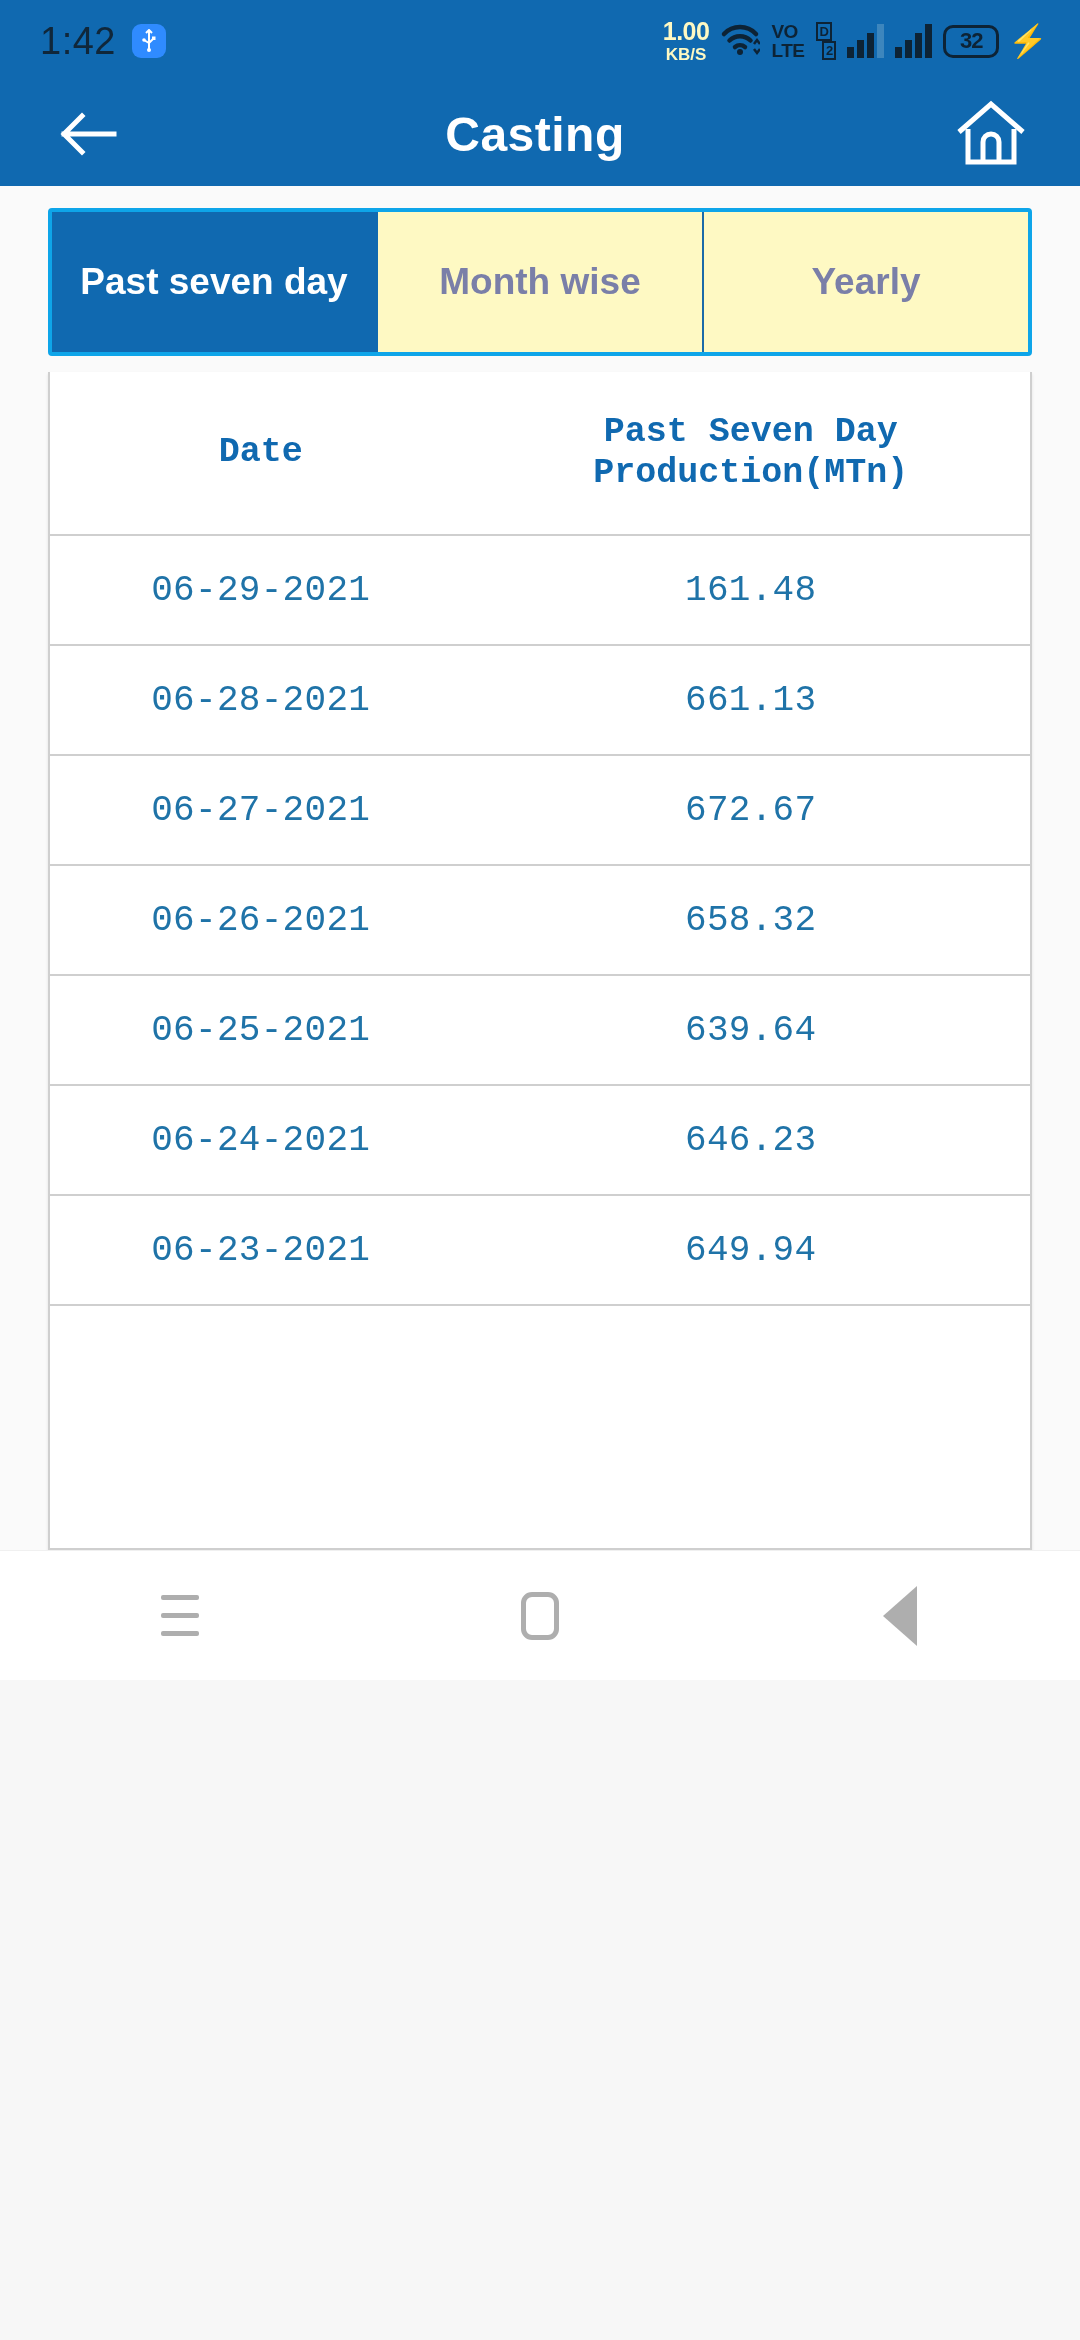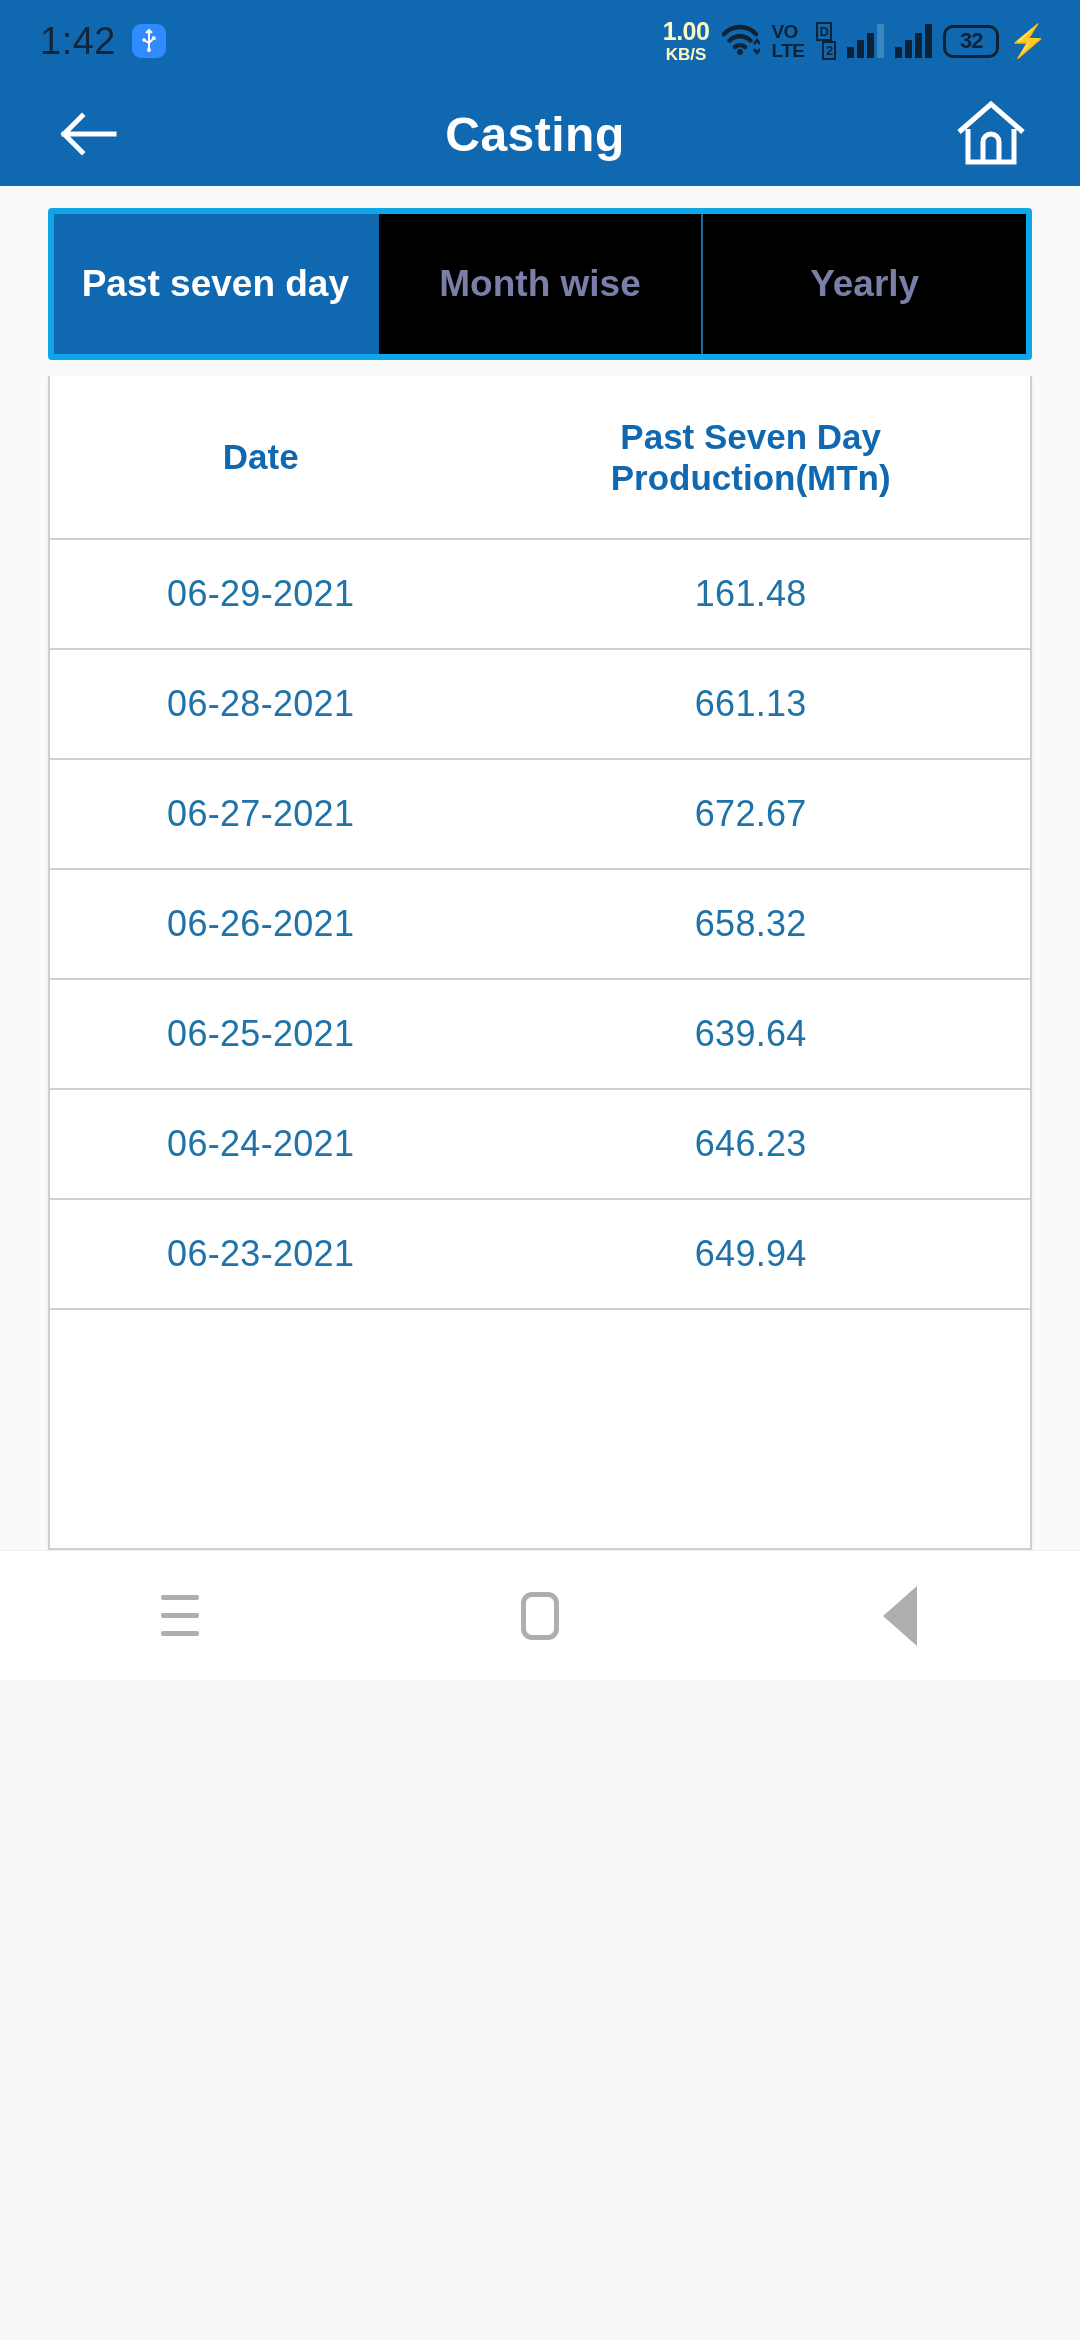--- a/index.html
+++ b/index.html
@@ -112,59 +112,60 @@
     background: #fafafa;
     padding: 22px 48px 0 48px;
     display: flex;
     flex-direction: column;
     min-height: 0;
   }
 
   
   .tab-bar {
     display: flex;
-    border: 6px solid #0ea5e9;
+    border: 4px solid #0ea5e9;
     border-radius: 4px;
     overflow: hidden;
     flex: 0 0 auto;
     background: #ffffff;
   }
   .tab {
     flex: 1 1 0;
     min-height: 140px;
     display: flex;
     align-items: center;
     justify-content: center;
     text-align: center;
     font-size: 37px;
     font-weight: 700;
     color: #7a7fa8;
     padding: 10px 6px;
     border-right: 2px solid #1b6ba8;
     line-height: 1.18;
-    background: #000000;
+    background: #fef9c3;
   }
   .tab:last-child { border-right: none; }
   .tab.active {
     background: #1069b0;
     color: #ffffff;
     border-right-color: #1069b0;
   }
 
   
   .table-card {
     margin-top: 16px;
     background: #ffffff;
     border: 2px solid #cfcfcf;
     border-top: none;
     flex: 1 1 auto;
     display: flex;
     flex-direction: column;
     min-height: 0;
     box-shadow: 0 2px 3px rgba(0,0,0,.10);
+    font-family: Liberation Mono, monospace;
   }
   .t-head {
     display: flex;
     border-bottom: 2px solid #cfcfcf;
     min-height: 164px;
     align-items: center;
   }
   .t-head .th {
     font-size: 35px;
     font-weight: 700;

